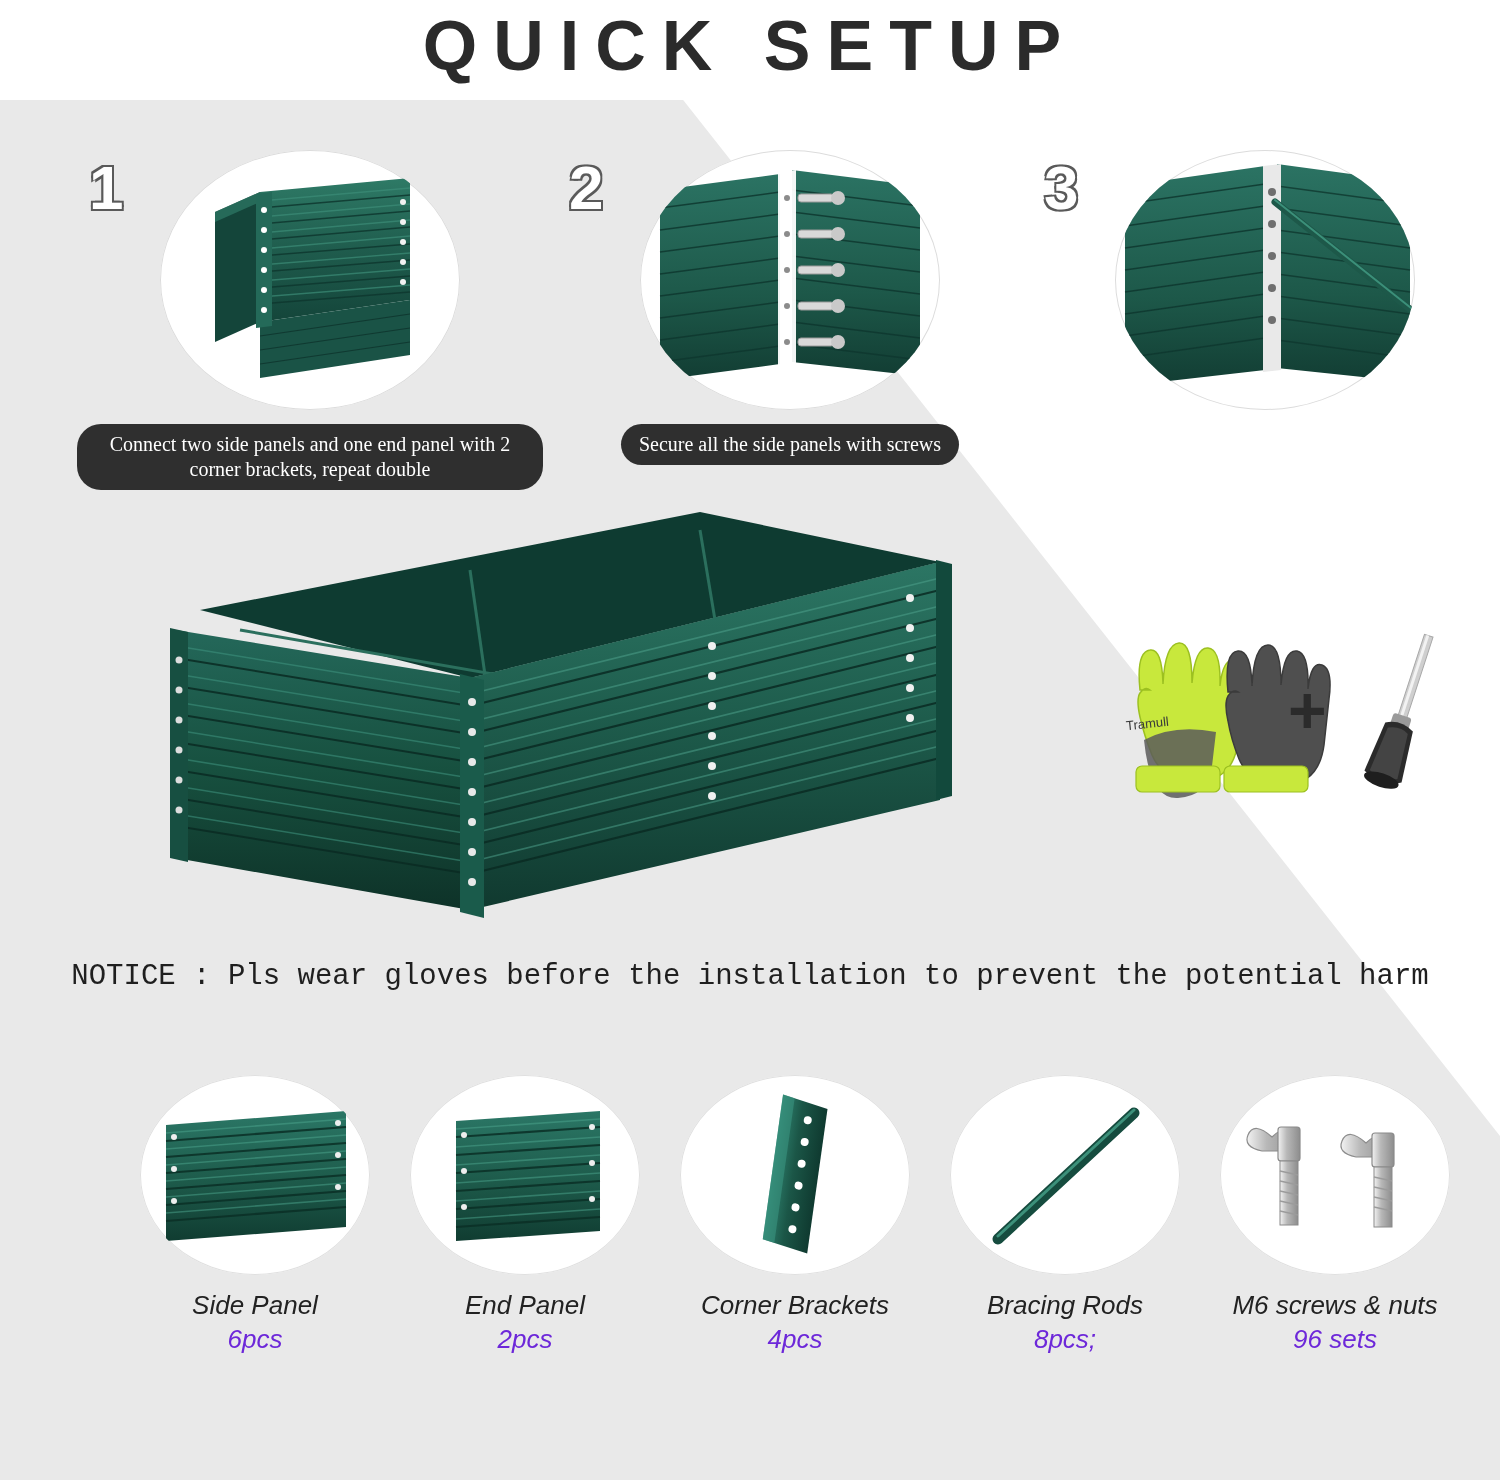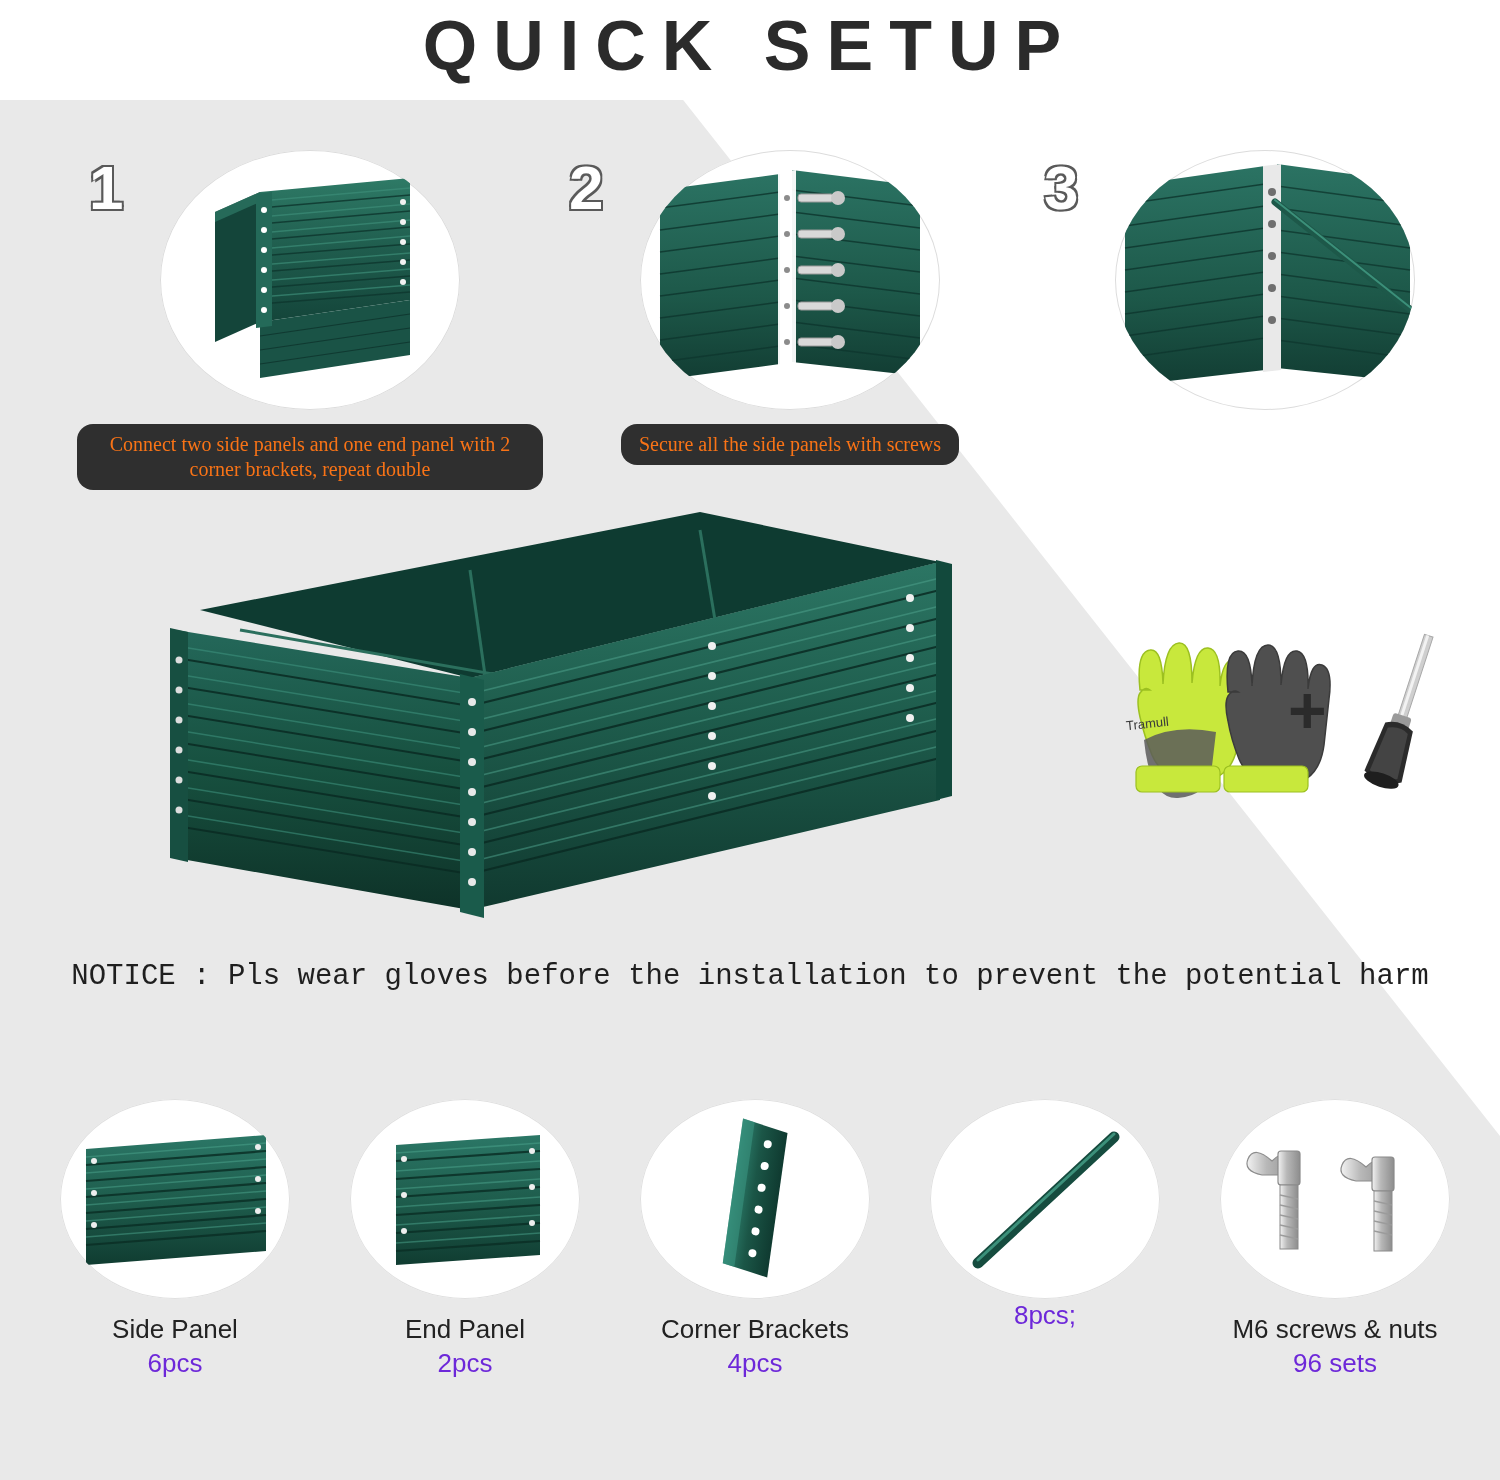--- a/index.html
+++ b/index.html
@@ -87,22 +87,22 @@
     font-weight: bold;
     color: #ffffff;
     text-shadow:
       -2px -2px 0 #5a5a5a, 2px -2px 0 #5a5a5a,
       -2px 2px 0 #5a5a5a, 2px 2px 0 #5a5a5a;
     z-index: 6;
   }
   .caption {
     margin: 14px auto 0 auto;
     background: #2f2f2f;
-    color: #f97316;
-    border-radius: 16px;
+    color: #ffffff;
+    border-radius: 24px;
     padding: 8px 18px;
     font-size: 20px;
     line-height: 1.25;
     text-align: center;
     width: max-content;
     max-width: 430px;
   }
 
   
   .hero {
@@ -152,26 +152,27 @@
     font-family: Liberation Mono, monospace;
     font-size: 29px;
     color: #1f1f1f;
     z-index: 5;
   }
 
   
   .parts {
     position: absolute;
     left: 40px;
-    top: 1099px;
+    top: 1075px;
     width: 1430px;
     height: 380px;
     display: flex;
-    justify-content: space-between;
+    justify-content: flex-end;
     z-index: 4;
+    font-style: italic;
   }
   .part {
     width: 270px;
     text-align: center;
   }
   .part-circle {
     width: 230px;
     height: 200px;
     margin: 0 auto;
     border-radius: 50%;
@@ -669,20 +670,21 @@
       <div class="part-qty">4pcs</div>
     </div>
 
     <div class="part">
       <div class="part-circle">
         <svg width="230" height="200" viewBox="0 0 230 200">
           <line x1="48" y1="164" x2="184" y2="38" stroke="#164c3f" stroke-width="11" stroke-linecap="round"></line>
           <line x1="48" y1="161" x2="184" y2="35" stroke="#3c907a" stroke-width="3" stroke-linecap="round"></line>
         </svg>
       </div>
+      <div class="part-label">Bracing Rods</div>
       <div class="part-qty">8pcs;</div>
     </div>
 
     <div class="part">
       <div class="part-circle">
         <svg width="230" height="200" viewBox="0 0 230 200">
           <defs>
             <linearGradient id="mg" x1="0" y1="0" x2="1" y2="0">
               <stop offset="0%" stop-color="#f2f2f2"></stop>
               <stop offset="40%" stop-color="#b8b8b8"></stop>

